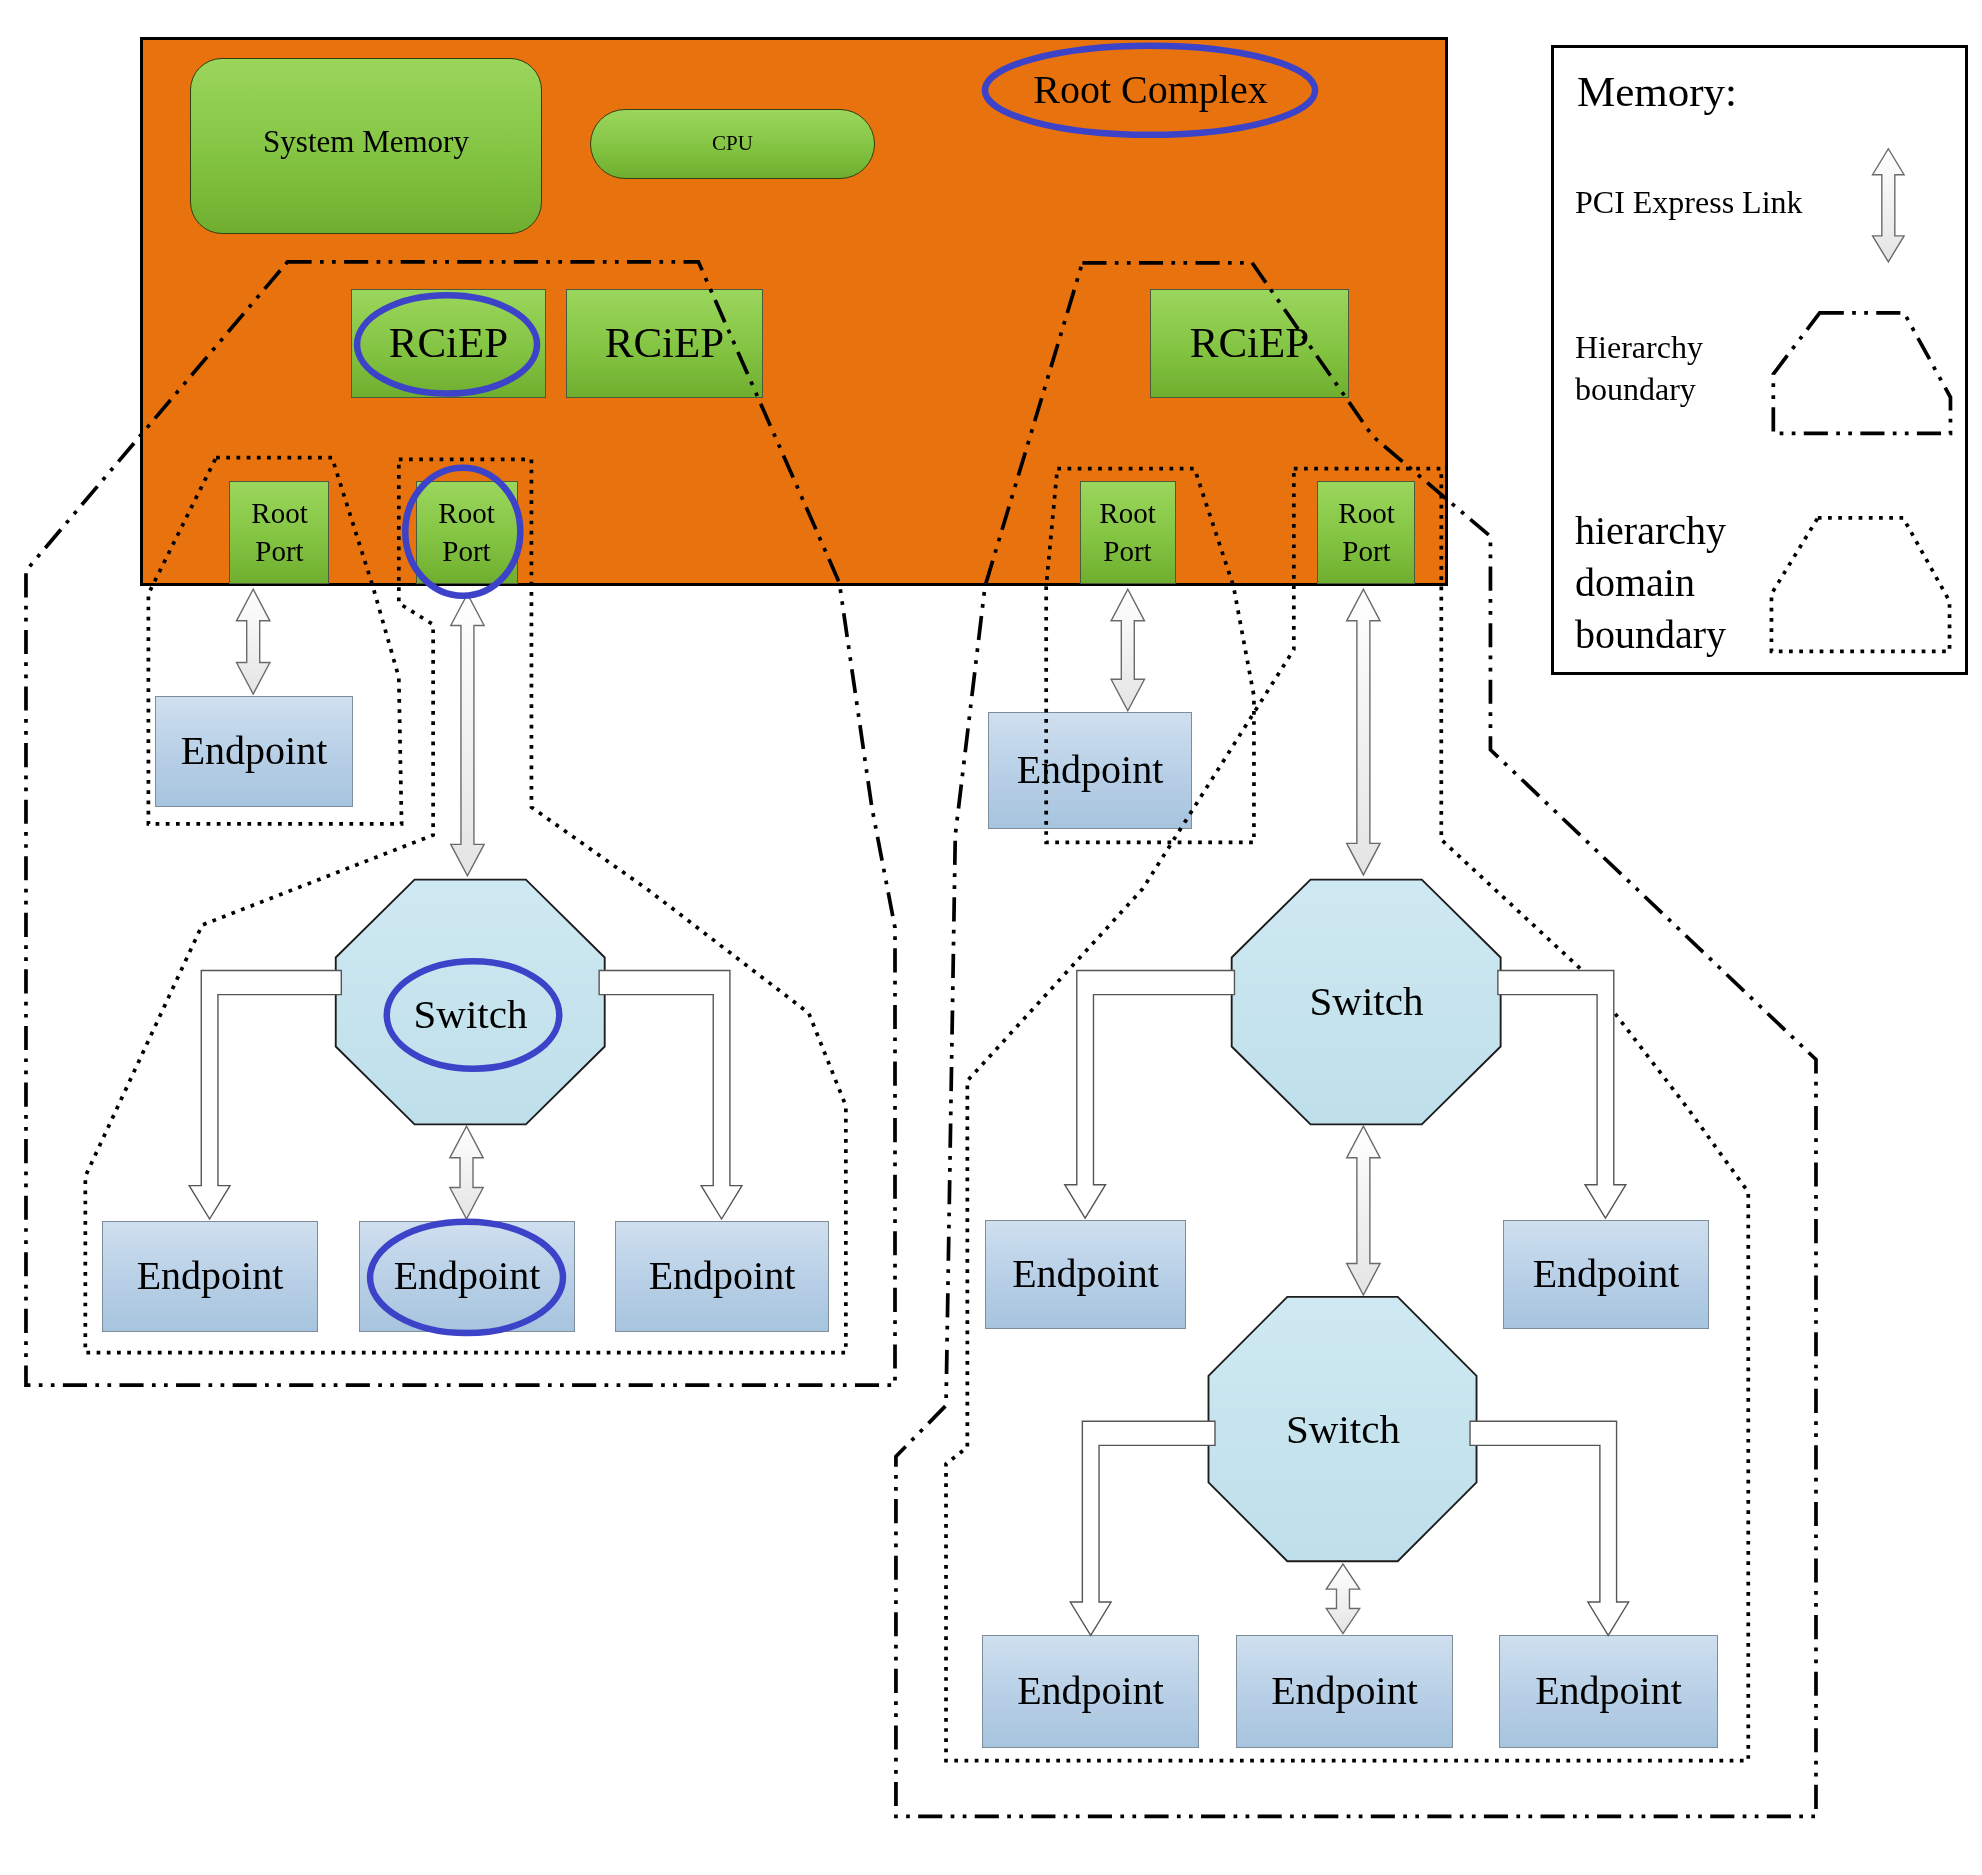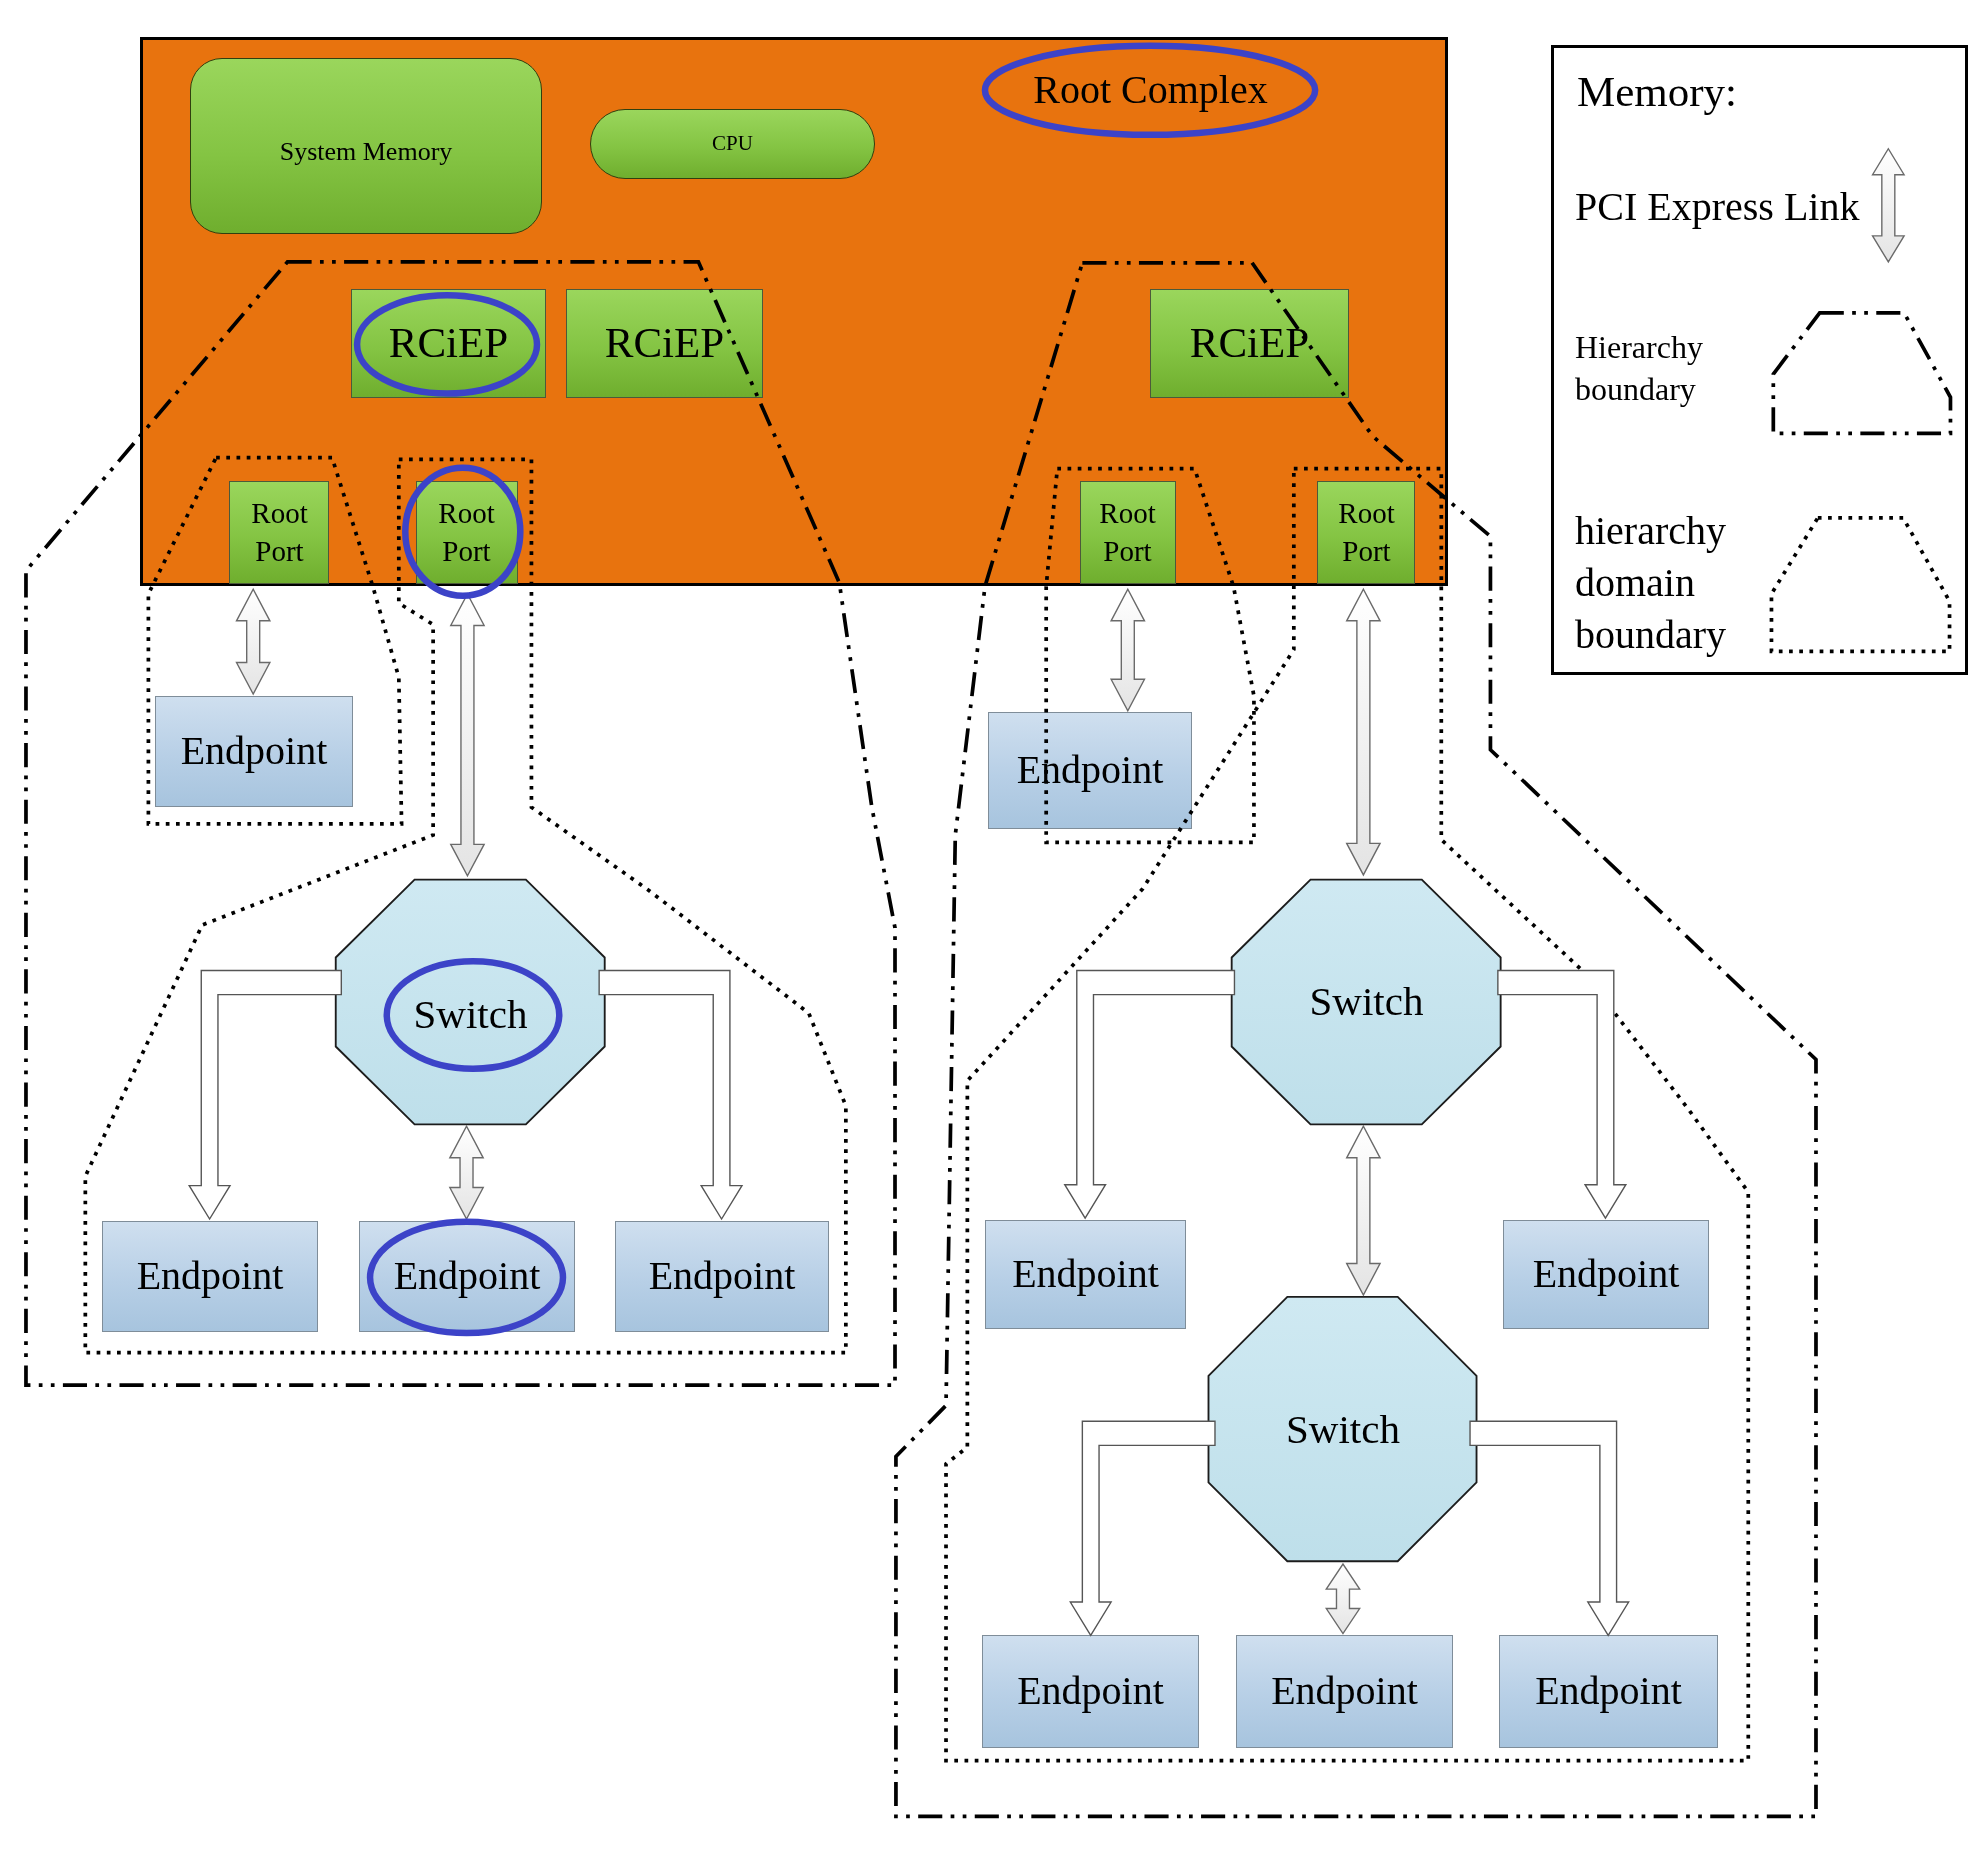--- a/index.html
+++ b/index.html
@@ -98,21 +98,21 @@
     <ellipse cx="482" cy="371" rx="97" ry="53" fill="none" stroke="#3c43c8" stroke-width="7"></ellipse>
     <ellipse cx="499" cy="573" rx="62" ry="69" fill="none" stroke="#3c43c8" stroke-width="7"></ellipse>
     <ellipse cx="510" cy="1094" rx="93" ry="58" fill="none" stroke="#3c43c8" stroke-width="7"></ellipse>
     <ellipse cx="503" cy="1377" rx="104" ry="60" fill="none" stroke="#3c43c8" stroke-width="7"></ellipse>
 
     <path d="M 2029,188 L 2019,188 L 2036,160 L 2053,188 L 2043,188 L 2043,254 L 2053,254 L 2036,282 L 2019,254 L 2029,254 Z" fill="url(#ag)" stroke="#6a6a6a" stroke-width="1.5"></path>
     <polygon points="1962,337 2053,337 2103,428 2103,467 1912,467 1912,403" fill="none" stroke="#000" stroke-width="4" stroke-dasharray="26 9 4 9 4 9"></polygon>
     <polygon points="1960,558 2052,558 2102,648 2102,702 1910,702 1910,640" fill="none" stroke="#000" stroke-width="4" stroke-dasharray="4 7"></polygon>
   </svg>
 
-  <div class="abs lbl" style="left:190px;top:64px;width:352px;height:176px;font-size:26px;text-align:center;">System Memory</div>
+  <div class="abs lbl" style="left:190px;top:54px;width:352px;height:176px;font-size:31px;text-align:center;">System Memory</div>
   <div class="abs lbl" style="left:590px;top:109px;width:285px;height:70px;font-size:21px;">CPU</div>
   <div class="abs lbl" style="left:988px;top:56px;width:325px;height:69px;font-size:40px;">Root Complex</div>
   <div class="abs lbl" style="left:351px;top:289px;width:195px;height:109px;font-size:43px;">RCiEP</div>
   <div class="abs lbl" style="left:566px;top:289px;width:197px;height:109px;font-size:43px;">RCiEP</div>
   <div class="abs lbl" style="left:1150px;top:289px;width:199px;height:109px;font-size:43px;">RCiEP</div>
   <div class="abs lbl" style="left:234px;top:481px;width:91px;height:103px;font-size:29px;line-height:1.3;">Root Port</div>
   <div class="abs lbl" style="left:421px;top:481px;width:91px;height:103px;font-size:29px;line-height:1.3;">Root Port</div>
   <div class="abs lbl" style="left:1082px;top:481px;width:91px;height:103px;font-size:29px;line-height:1.3;">Root Port</div>
   <div class="abs lbl" style="left:1321px;top:481px;width:91px;height:103px;font-size:29px;line-height:1.3;">Root Port</div>
 
@@ -125,18 +125,18 @@
   <div class="abs lbl" style="left:1503px;top:1220px;width:206px;height:109px;font-size:40px;">Endpoint</div>
   <div class="abs lbl" style="left:982px;top:1635px;width:217px;height:113px;font-size:40px;">Endpoint</div>
   <div class="abs lbl" style="left:1236px;top:1635px;width:217px;height:113px;font-size:40px;">Endpoint</div>
   <div class="abs lbl" style="left:1499px;top:1635px;width:219px;height:113px;font-size:40px;">Endpoint</div>
 
   <div class="abs lbl" style="left:336px;top:954px;width:269px;height:121px;font-size:41px;">Switch</div>
   <div class="abs lbl" style="left:1232px;top:941px;width:269px;height:121px;font-size:41px;">Switch</div>
   <div class="abs lbl" style="left:1209px;top:1369px;width:268px;height:121px;font-size:41px;">Switch</div>
 
   <div class="legendtext" style="left:1577px;top:67px;width:297px;font-size:43px;">Memory:</div>
-  <div class="legendtext" style="left:1575px;top:182px;width:306px;font-size:40px;line-height:1.25;">PCI Express Link</div>
+  <div class="legendtext" style="left:1575px;top:182px;width:306px;font-size:32px;line-height:1.25;">PCI Express Link</div>
   <div class="legendtext" style="left:1575px;top:327px;width:213px;font-size:32px;line-height:1.3;">Hierarchy boundary</div>
   <div class="legendtext" style="left:1575px;top:505px;width:195px;font-size:40px;line-height:1.3;">hierarchy domain boundary</div>
 
 </div>
 
 
 </body></html>

